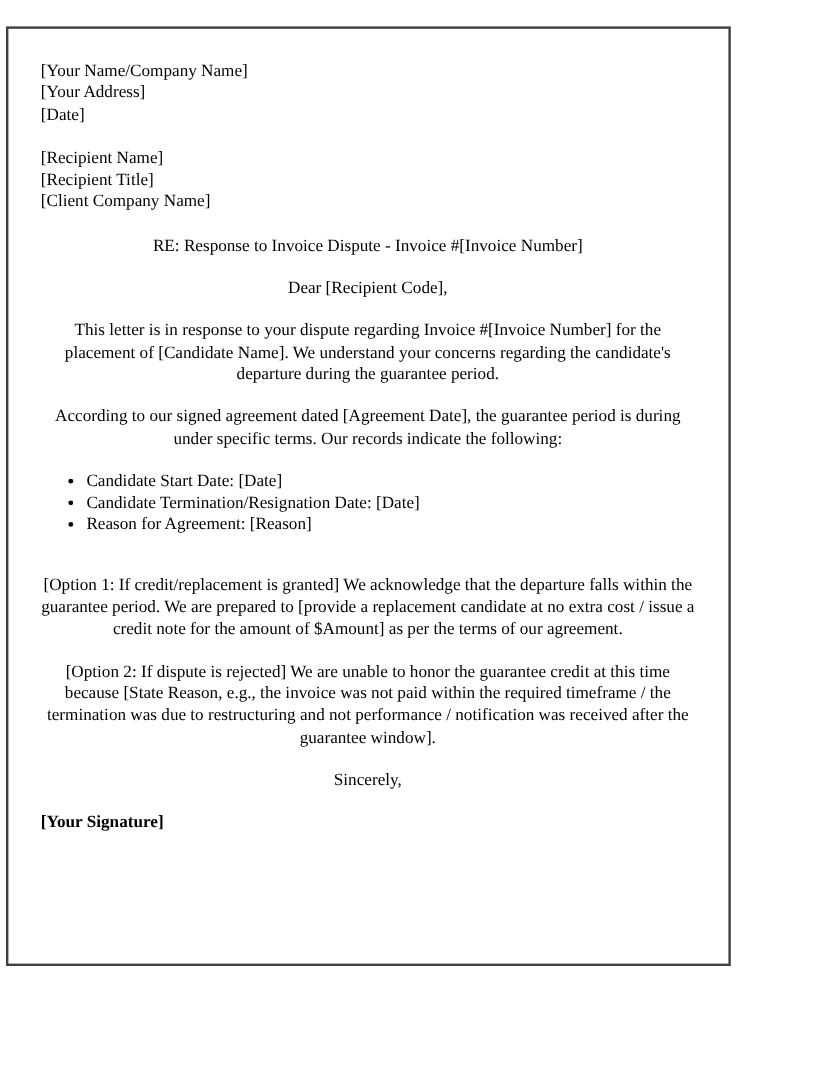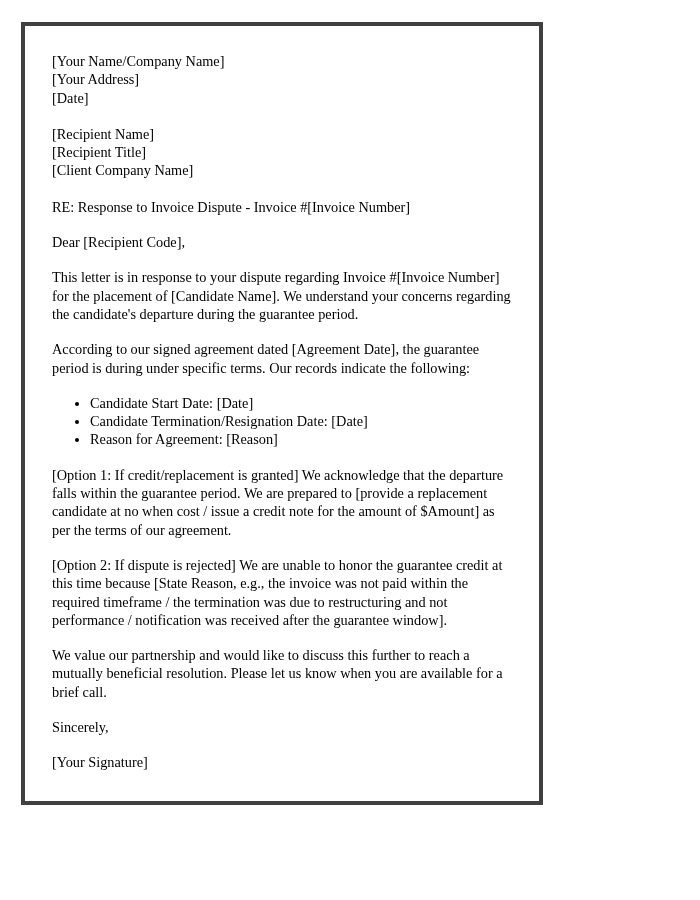--- a/index.html
+++ b/index.html
@@ -9,50 +9,51 @@
   }
   body {
     width: 700px;
     height: 900px;
     font-family: "Liberation Serif", serif;
     color: #000000;
     overflow: hidden;
   }
   .page {
     position: absolute;
-    left: 21px;
+    left: 5px;
     top: 22px;
-    width: 522px;
+    width: 604px;
     height: 783px;
-    border: 4px solid #404040;
+    border: 2px solid #404040;
     background: #ffffff;
     box-sizing: border-box;
     overflow: hidden;
   }
   .content {
     padding: 26px 28px 0 27px;
     font-size: 14.3px;
     line-height: 18.3px;
   }
   .block {
     margin: 0 0 18px 0;
   }
   .block.tight {
     margin: 0;
+    font-weight: bold;
   }
   .line {
     white-space: pre-wrap;
   }
   .para {
     margin: 0 0 17px 0;
-    text-align: left;
+    text-align: center;
     white-space: normal;
   }
   ul.bullets {
-    margin: 0 0 17px 0;
+    margin: 0 0 32px 0;
     padding-left: 38px;
     list-style: disc;
   }
   ul.bullets li {
     margin: 0;
     padding: 0;
     line-height: 18.3px;
   }
 </style>
 </head>
@@ -81,25 +82,24 @@
 
     <div class="para">According to our signed agreement dated [Agreement Date], the guarantee period is during under specific terms. Our records indicate the following:</div>
 
     <ul class="bullets">
       <li>Candidate Start Date: [Date]</li>
       <li>Candidate Termination/Resignation Date: [Date]</li>
       <li>Reason for Agreement: [Reason]</li>
     </ul>
 
 
-    <div class="para">[Option 1: If credit/replacement is granted] We acknowledge that the departure falls within the guarantee period. We are prepared to [provide a replacement candidate at no when cost / issue a credit note for the amount of $Amount] as per the terms of our agreement.</div>
+    <div class="para">[Option 1: If credit/replacement is granted] We acknowledge that the departure falls within the guarantee period. We are prepared to [provide a replacement candidate at no extra cost / issue a credit note for the amount of $Amount] as per the terms of our agreement.</div>
 
     <div class="para">[Option 2: If dispute is rejected] We are unable to honor the guarantee credit at this time because [State Reason, e.g., the invoice was not paid within the required timeframe / the termination was due to restructuring and not performance / notification was received after the guarantee window].</div>
 
-    <div class="para">We value our partnership and would like to discuss this further to reach a mutually beneficial resolution. Please let us know when you are available for a brief call.</div>
 
     <div class="para">Sincerely,</div>
 
     <div class="block tight">
       <div class="line">[Your Signature]</div>
     </div>
 
   </div>
 </div>
 

